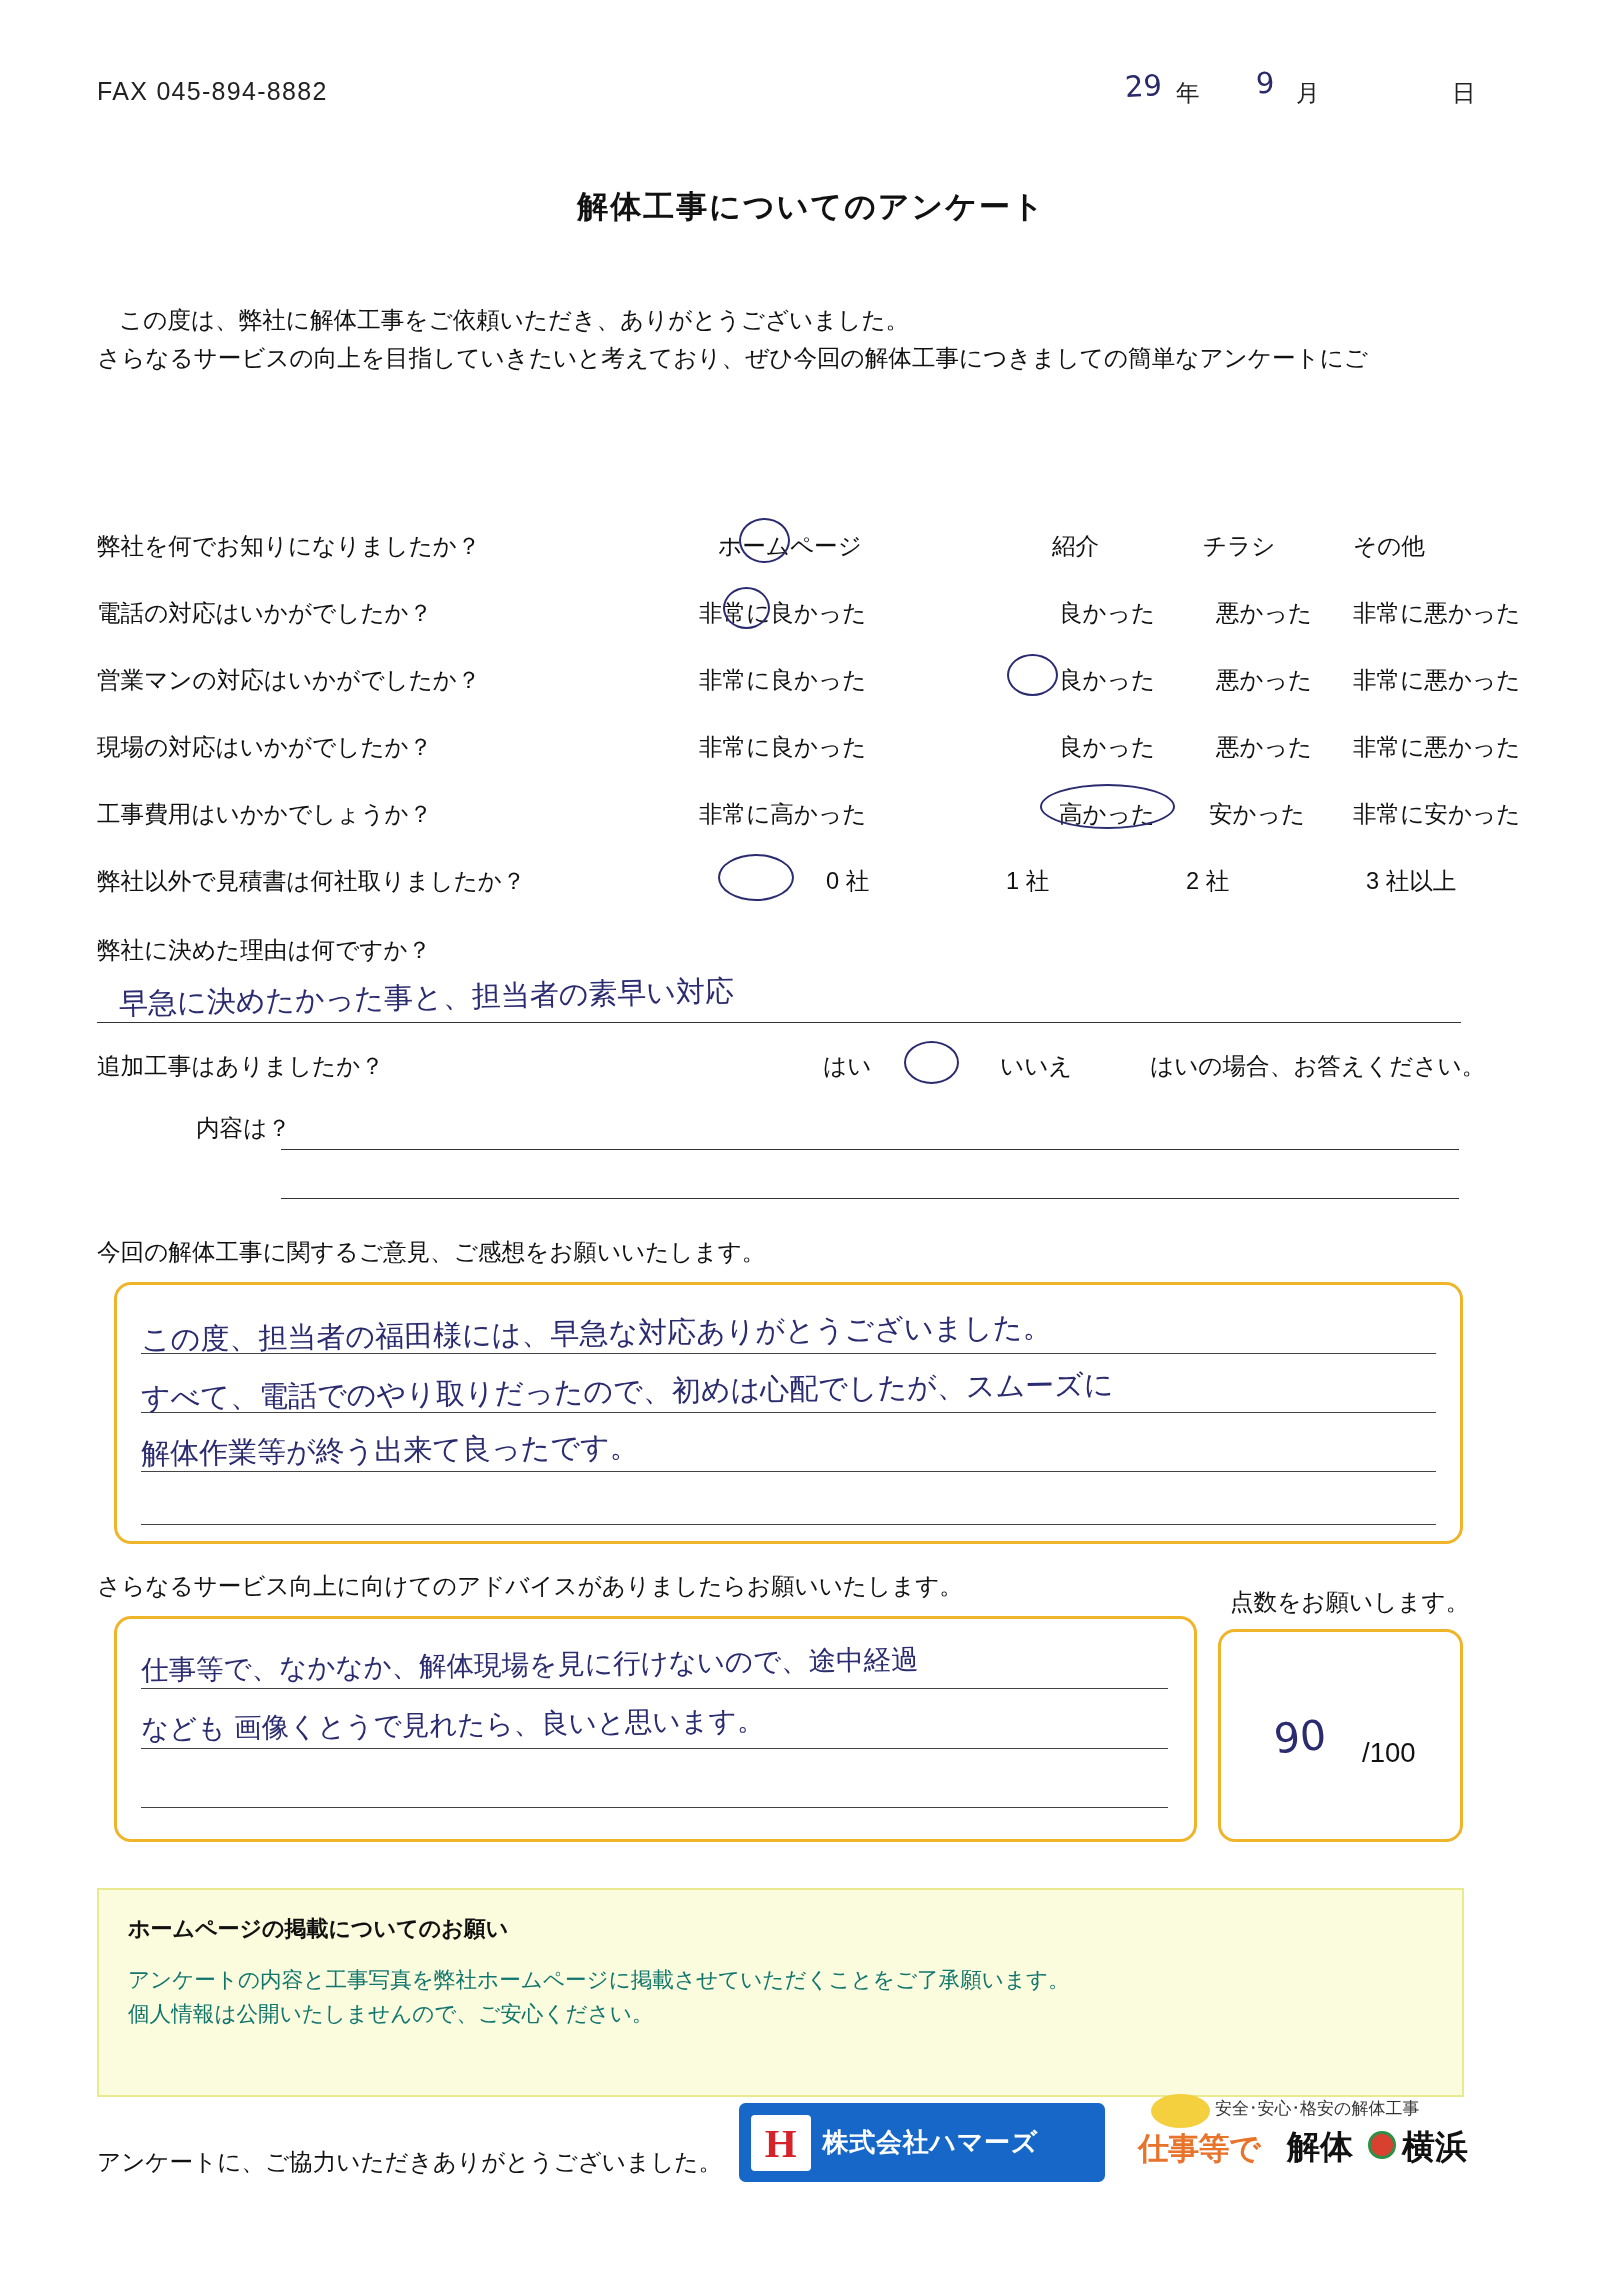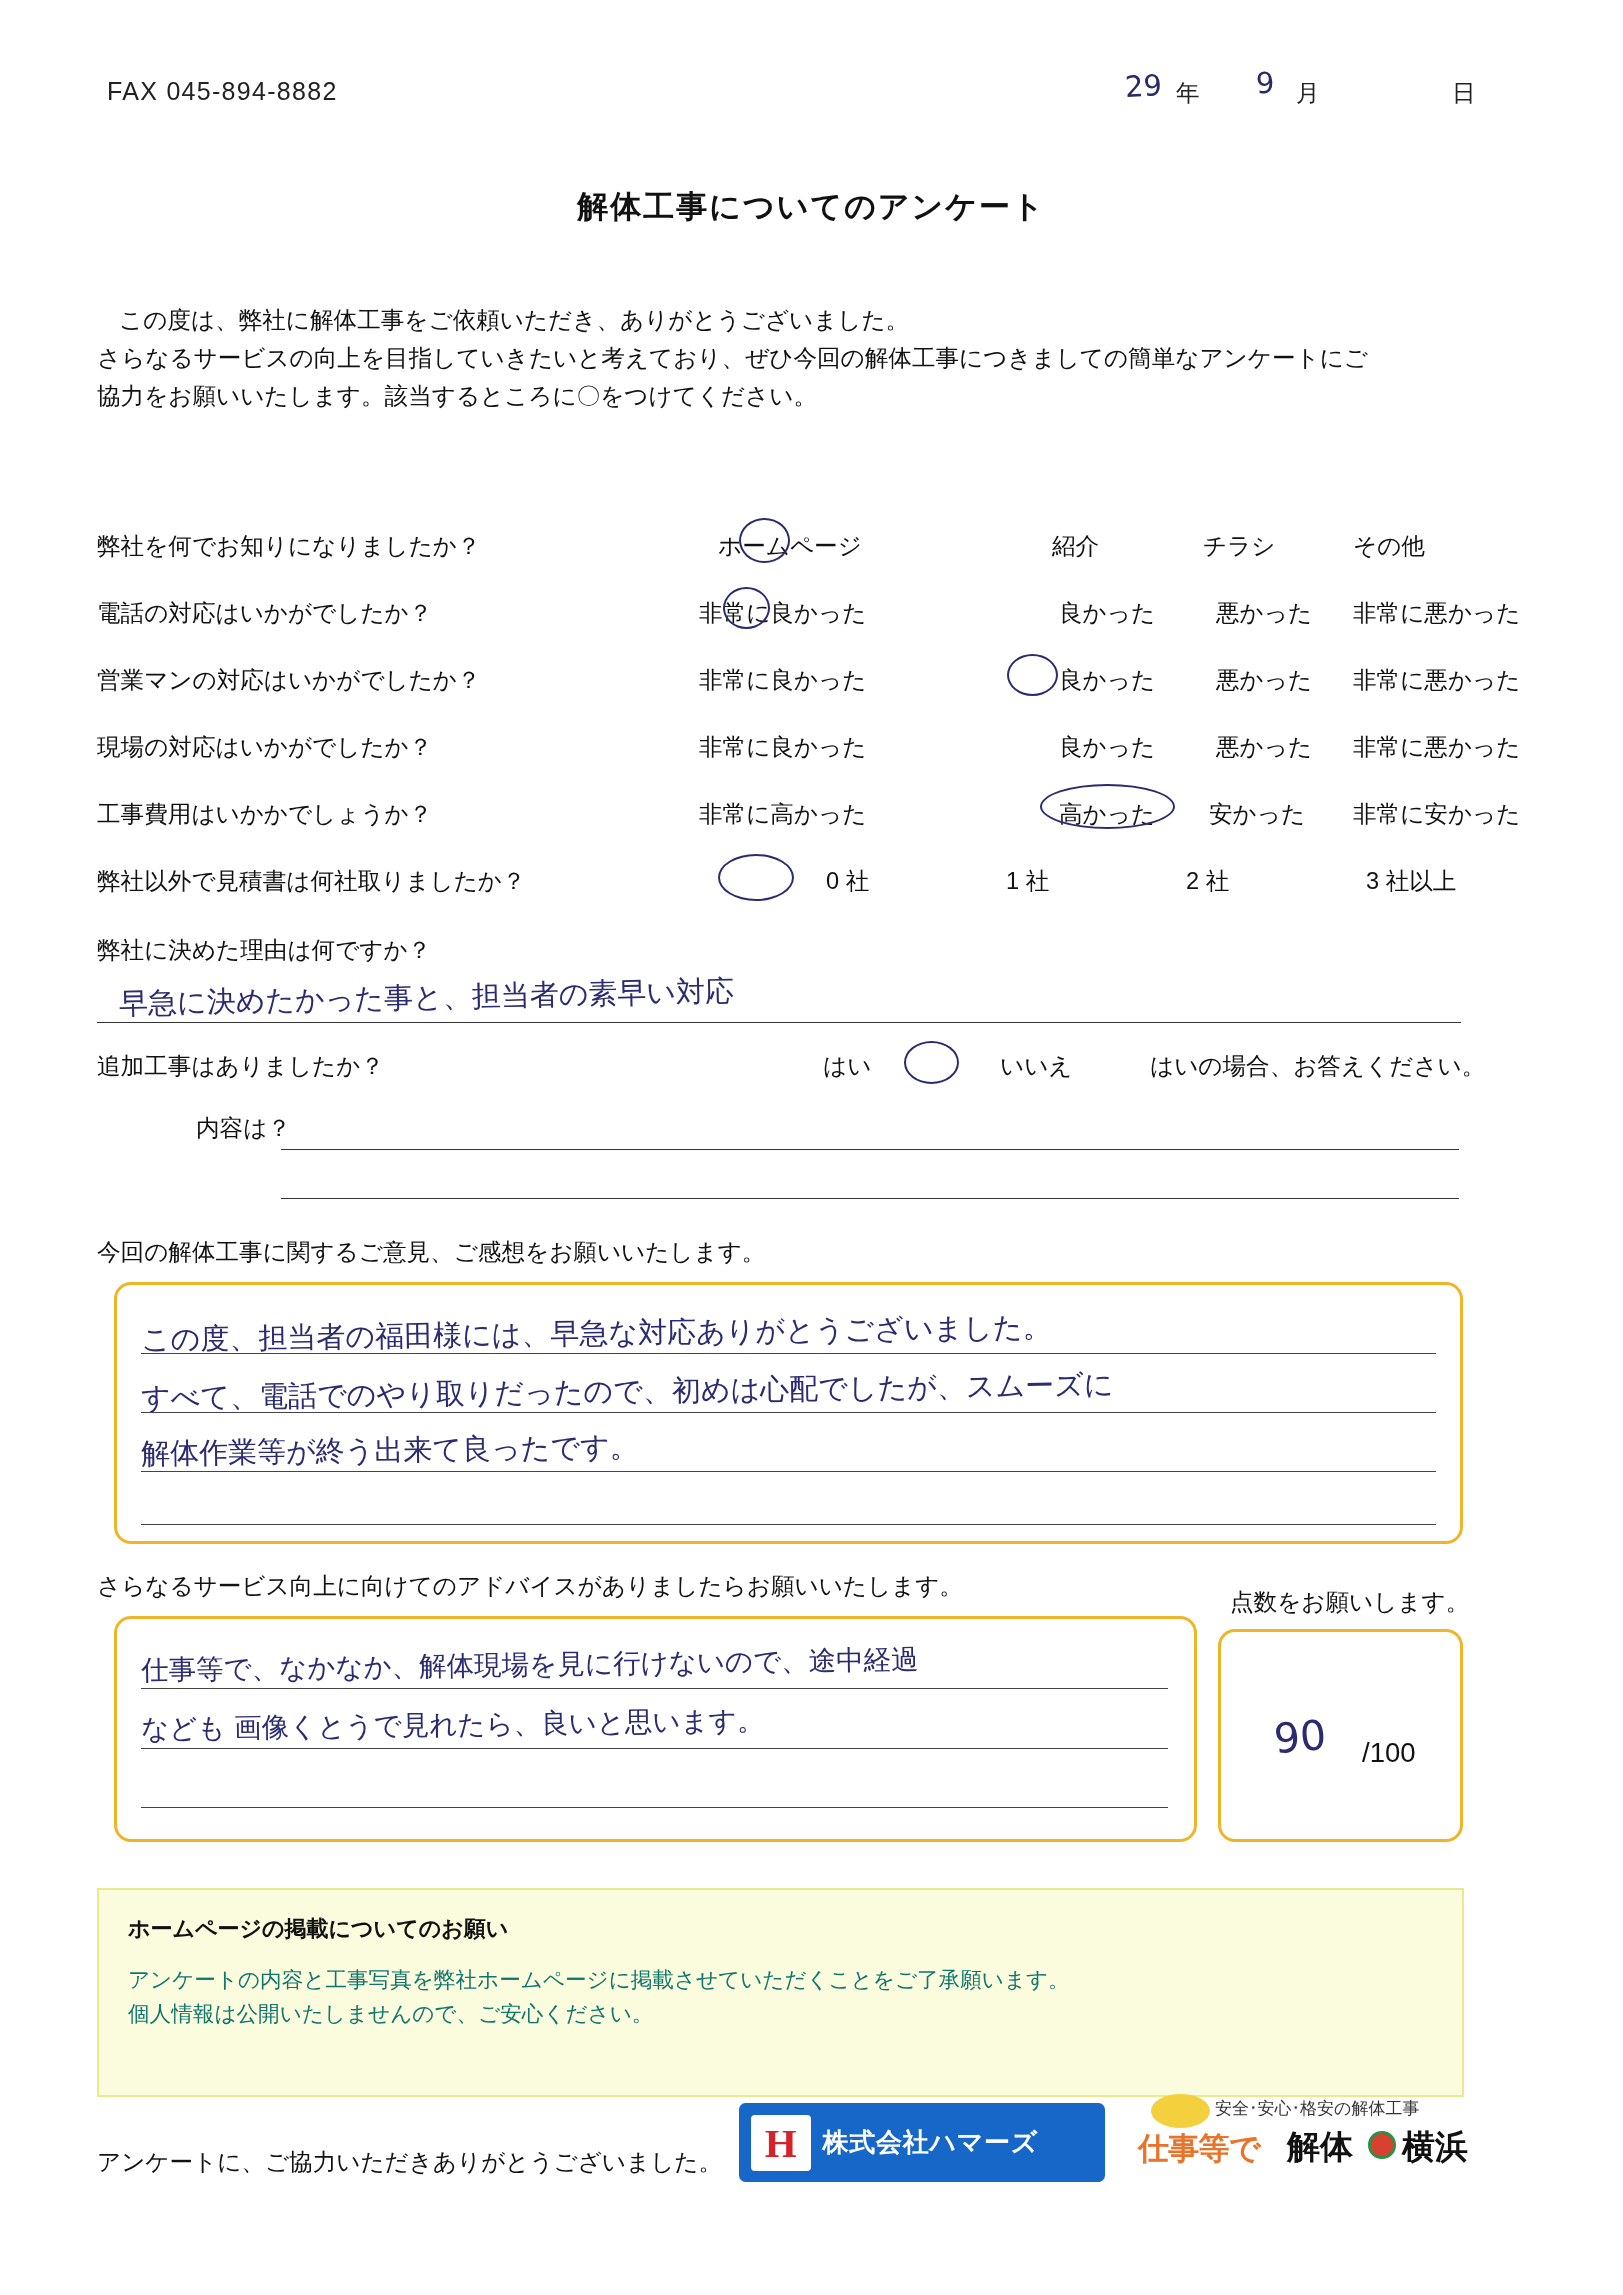--- a/index.html
+++ b/index.html
@@ -19,21 +19,20 @@
     overflow: hidden;
   }
   
   .fax-no {
     position: absolute;
     left: 97px;
     top: 77px;
     font-size: 25px;
     letter-spacing: 1.3px;
     color: #222;
-    margin-left: 10px;
   }
   .date-line {
     position: absolute;
     right: 92px;
     top: 65px;
     width: 406px;
     height: 46px;
   }
   .date-line .hw {
     font-family: "DejaVu Sans", sans-serif;
@@ -293,21 +292,20 @@
     <span class="lbl" style="left:171px; top:11.8px;">月</span>
     <span class="hw" style="left:262px; top:3.9px;"></span>
     <span class="lbl" style="left:327px; top:11.8px;">日</span>
   </div>
 
   <div class="title">解体工事についてのアンケート</div>
 
   <div class="intro">
     <p class="indent">この度は、弊社に解体工事をご依頼いただき、ありがとうございました。</p>
     <p>さらなるサービスの向上を目指していきたいと考えており、ぜひ今回の解体工事につきましての簡単なアンケートにご</p>
-    <p>協力をお願いいたします。該当するところに〇をつけてください。</p>
   </div>
 
   <div class="qrow" style="top:530px;">
     <span class="qlabel">弊社を何でお知りになりましたか？</span>
     <span class="opt c1">ホームページ</span>
     <span class="opt" style="left:955px;">紹介</span>
     <span class="opt" style="left:1106px;">チラシ</span>
     <span class="opt" style="left:1256px;">その他</span>
   </div>
   <div class="circle-mark" style="left:739px; top:518px; width:47px; height:41px;"></div>

